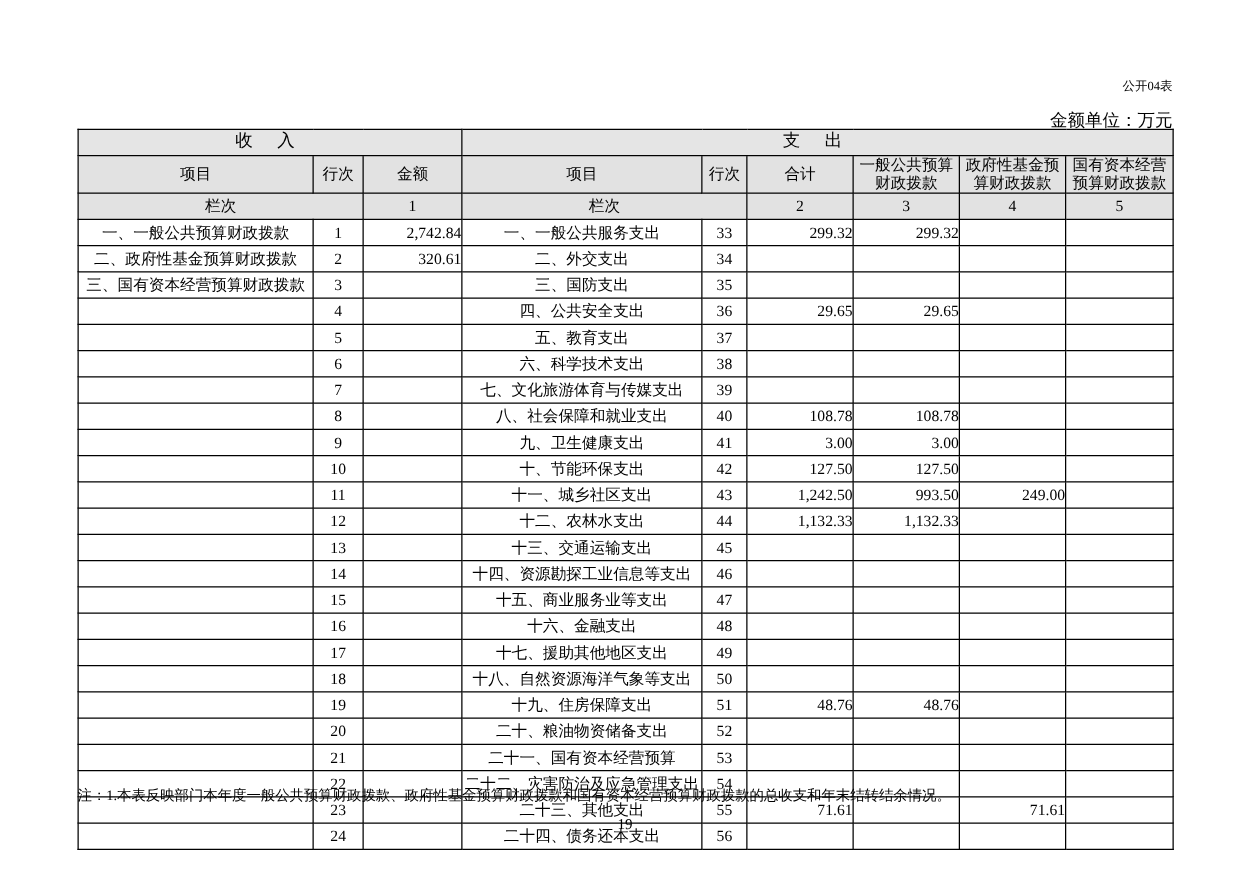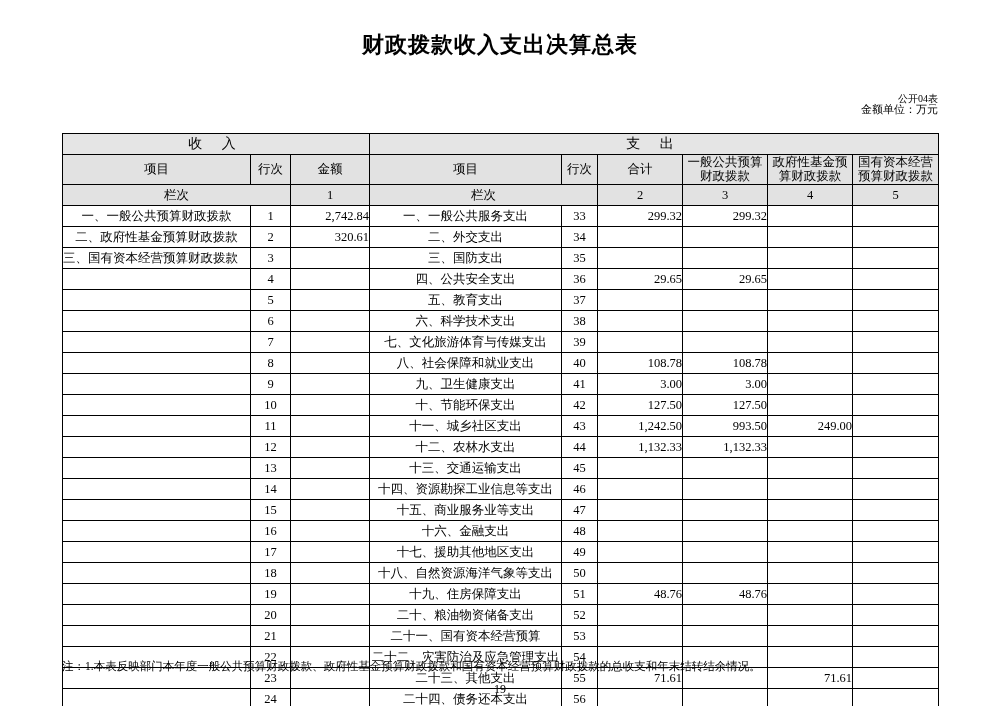--- a/index.html
+++ b/index.html
@@ -30,22 +30,22 @@
   }
   .meta-right {
     position: absolute;
     right: 62px;
     top: 62px;
     font-size: 10px;
   }
   .meta-unit {
     position: absolute;
     right: 62px;
-    top: 72px;
-    font-size: 11px;
+    top: 88px;
+    font-size: 14px;
   }
   .meta-left {
     position: absolute;
     left: 62px;
     top: 84px;
     font-size: 12.5px;
   }
   .table-wrap {
     position: absolute;
     left: 62px;
@@ -109,29 +109,28 @@
     position: absolute;
     left: 0;
     right: 0;
     top: 652px;
     text-align: center;
     font-size: 12px;
   }
   .two-line-cell {
     line-height: 1.2;
     padding: 1px 3px;
-    text-align: left;
+    text-align: center;
   }
 </style>
 </head>
 <body>
 
 <div class="page">
 
-  <div class="doc-title">财政拨款收入支出决算总表</div>
 
   <div class="meta-right">公开04表</div>
   <div class="meta-unit">金额单位：万元</div>
 
   <div class="table-wrap">
     <table class="main">
       <colgroup>
         <col style="width:188px">
         <col style="width:40px">
         <col style="width:79px">

